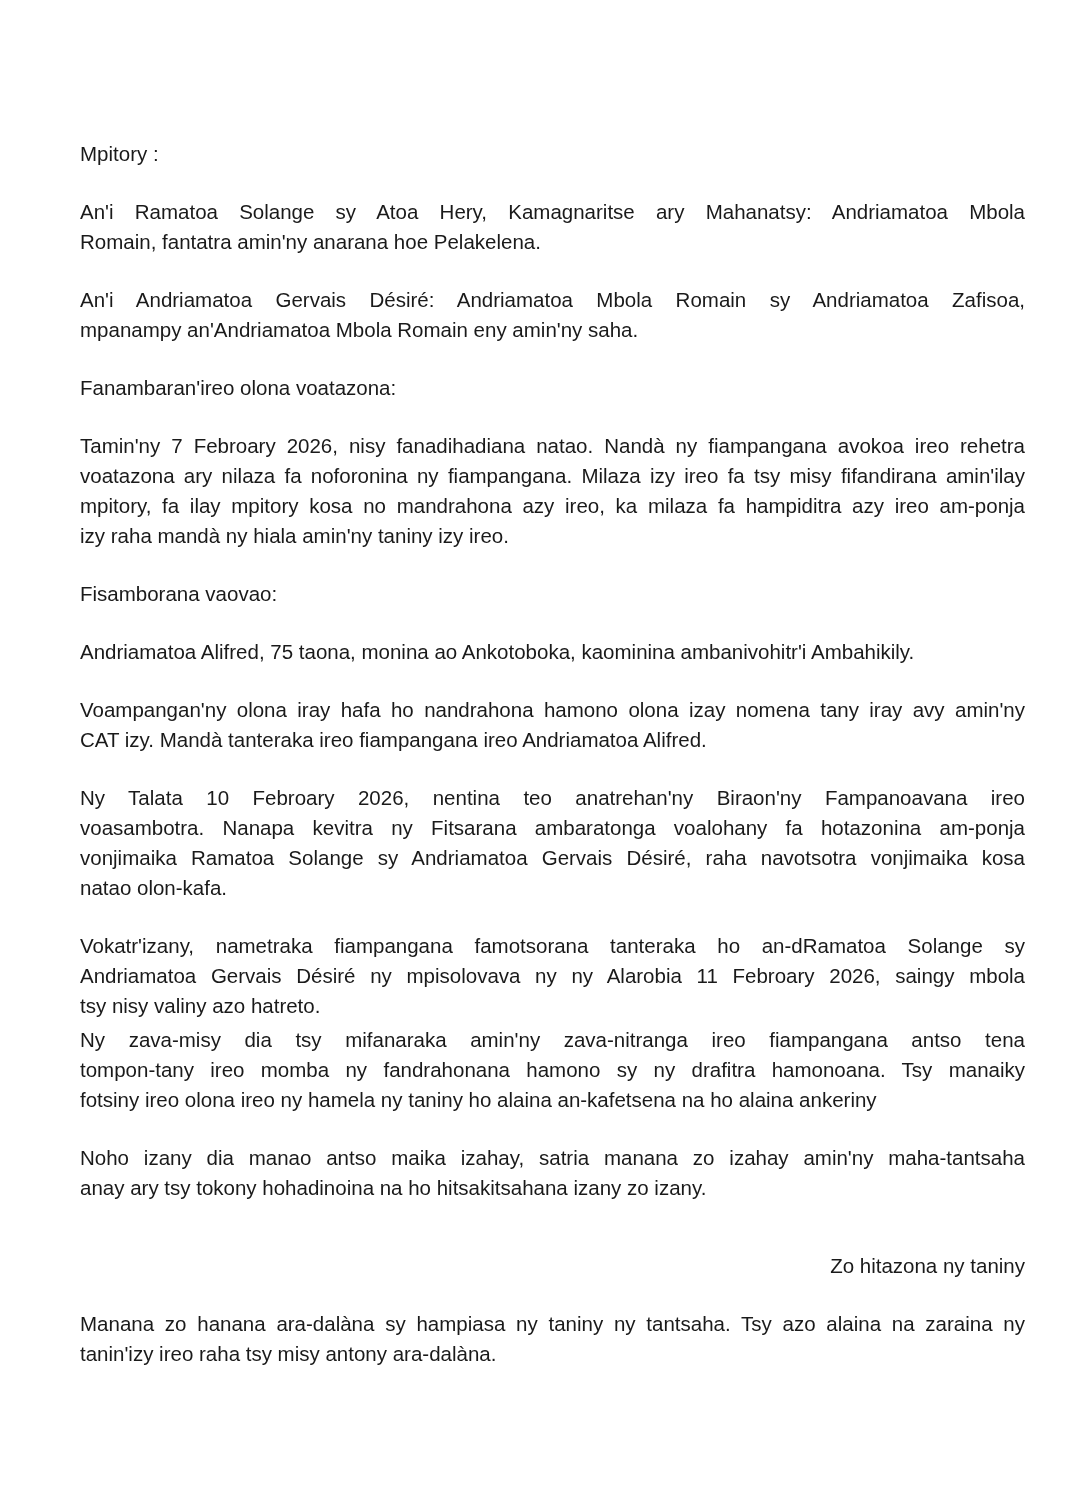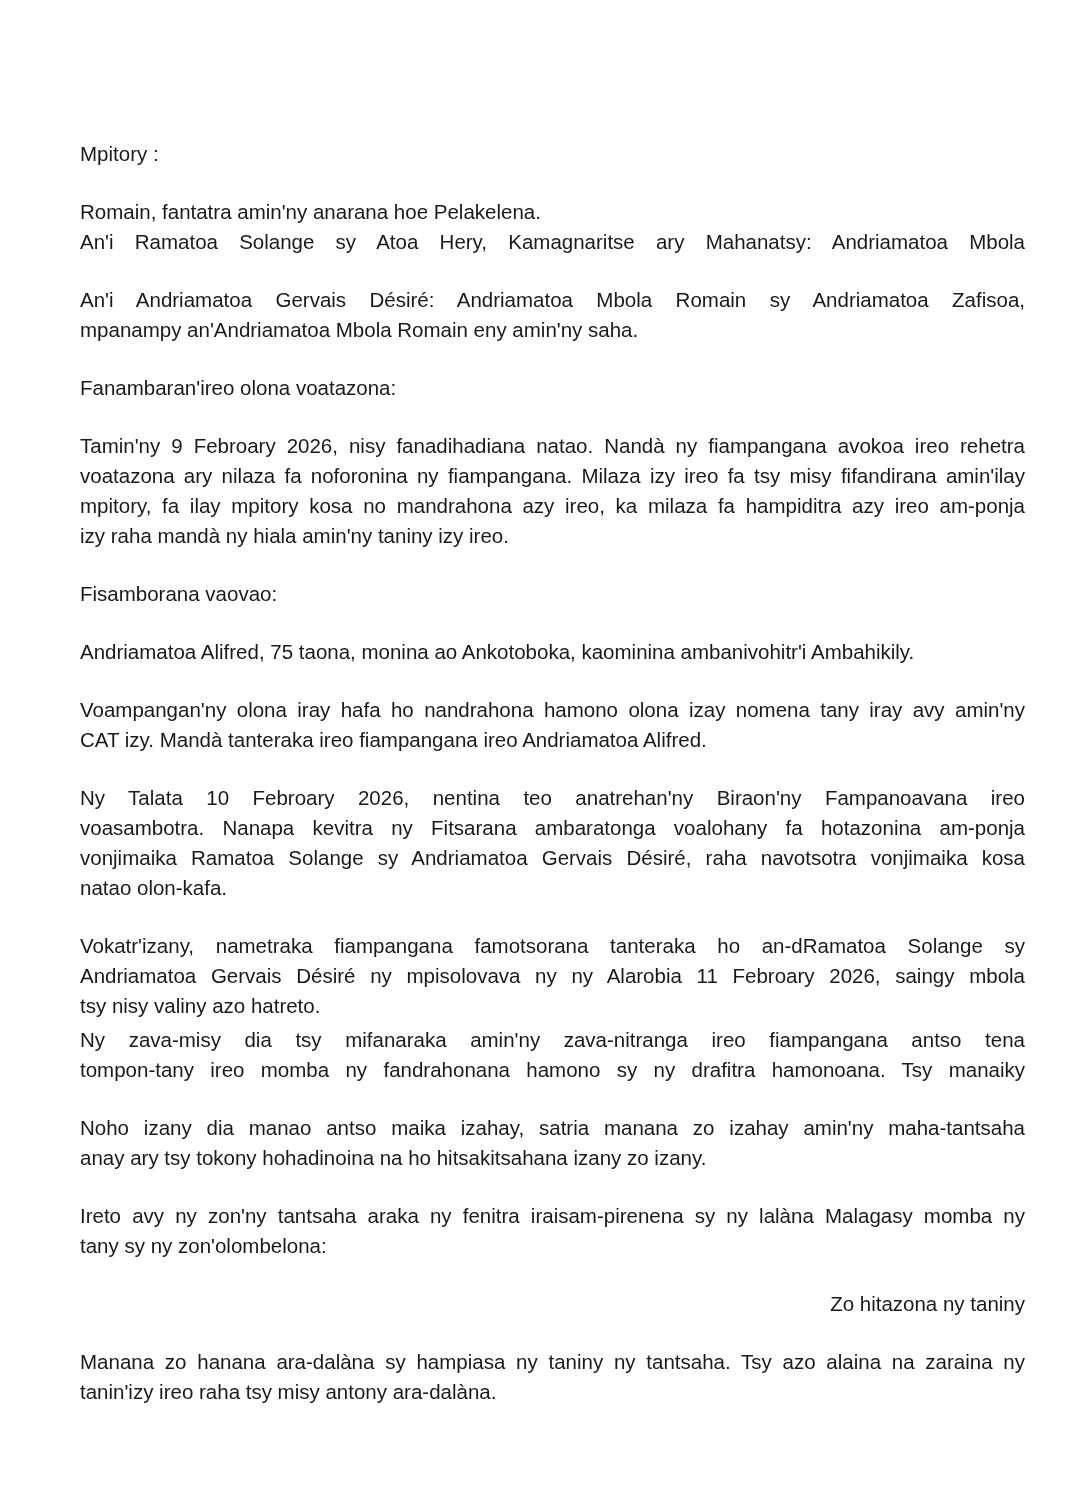--- a/index.html
+++ b/index.html
@@ -41,35 +41,35 @@
   </style>
 </head>
 <body>
 
 <div class="page" id="doc">
     <div class="para">
       <span class="line">Mpitory :</span>
     </div>
     <div class="gap-big"></div>
     <div class="para">
+      <span class="line j">An'i Ramatoa Solange sy Atoa Hery, Kamagnaritse ary Mahanatsy: Andriamatoa Mbola</span>
       <span class="line">Romain, fantatra  amin'ny anarana hoe Pelakelena.</span>
-      <span class="line j">An'i Ramatoa Solange sy Atoa Hery, Kamagnaritse ary Mahanatsy: Andriamatoa Mbola</span>
     </div>
     <div class="gap-big"></div>
     <div class="para">
       <span class="line j">An'i Andriamatoa Gervais Désiré: Andriamatoa Mbola Romain sy Andriamatoa Zafisoa,</span>
       <span class="line">mpanampy  an'Andriamatoa Mbola Romain eny amin'ny saha.</span>
     </div>
     <div class="gap-big"></div>
     <div class="para">
       <span class="line">Fanambaran'ireo olona voatazona:</span>
     </div>
     <div class="gap-big"></div>
     <div class="para">
-      <span class="line j">Tamin'ny 9 Febroary 2026, nisy fanadihadiana natao. Nandà ny fiampangana avokoa ireo rehetra</span>
+      <span class="line j">Tamin'ny 7 Febroary 2026, nisy fanadihadiana natao. Nandà ny fiampangana avokoa ireo rehetra</span>
       <span class="line j">voatazona ary nilaza fa noforonina ny fiampangana. Milaza izy ireo fa tsy misy fifandirana amin'ilay</span>
       <span class="line j">mpitory, fa ilay  mpitory kosa no mandrahona azy ireo, ka milaza fa hampiditra azy ireo am-ponja</span>
       <span class="line">izy raha mandà ny hiala  amin'ny taniny izy ireo.</span>
     </div>
     <div class="gap-big"></div>
     <div class="para">
       <span class="line">Fisamborana vaovao:</span>
     </div>
     <div class="gap-big"></div>
     <div class="para">
@@ -90,31 +90,28 @@
     <div class="gap-big"></div>
     <div class="para">
       <span class="line j">Vokatr'izany, nametraka fiampangana famotsorana tanteraka ho an-dRamatoa Solange sy</span>
       <span class="line j">Andriamatoa  Gervais Désiré ny mpisolovava ny ny Alarobia 11 Febroary 2026, saingy mbola</span>
       <span class="line">tsy nisy valiny azo hatreto.</span>
     </div>
     <div class="gap-none"></div>
     <div class="para">
       <span class="line j">Ny zava-misy dia tsy mifanaraka amin'ny zava-nitranga ireo fiampangana antso tena</span>
       <span class="line j">tompon-tany ireo  momba ny fandrahonana hamono sy ny drafitra hamonoana. Tsy manaiky</span>
+      <span class="line">fotsiny ireo olona ireo ny  hamela ny taniny ho alaina an-kafetsena na ho alaina ankeriny</span>
     </div>
     <div class="gap-big"></div>
     <div class="para">
       <span class="line j">Noho izany dia manao antso maika izahay, satria manana zo izahay amin'ny maha-tantsaha</span>
       <span class="line">anay ary tsy  tokony hohadinoina na ho hitsakitsahana izany zo izany.</span>
     </div>
     <div class="gap-big"></div>
-    <div class="para">
-      <span class="line j">Ireto avy ny zon'ny tantsaha araka ny fenitra iraisam-pirenena sy ny lalàna Malagasy momba ny</span>
-      <span class="line">tany sy ny  zon'olombelona:</span>
-    </div>
     <div class="gap-big"></div>
     <div class="para indent">
       <span class="line">Zo hitazona ny taniny</span>
     </div>
     <div class="gap-big"></div>
     <div class="para">
       <span class="line j">Manana zo hanana ara-dalàna sy hampiasa ny taniny ny tantsaha. Tsy azo alaina na zaraina ny</span>
       <span class="line">tanin'izy ireo  raha tsy misy antony ara-dalàna.</span>
     </div>
   </div>

